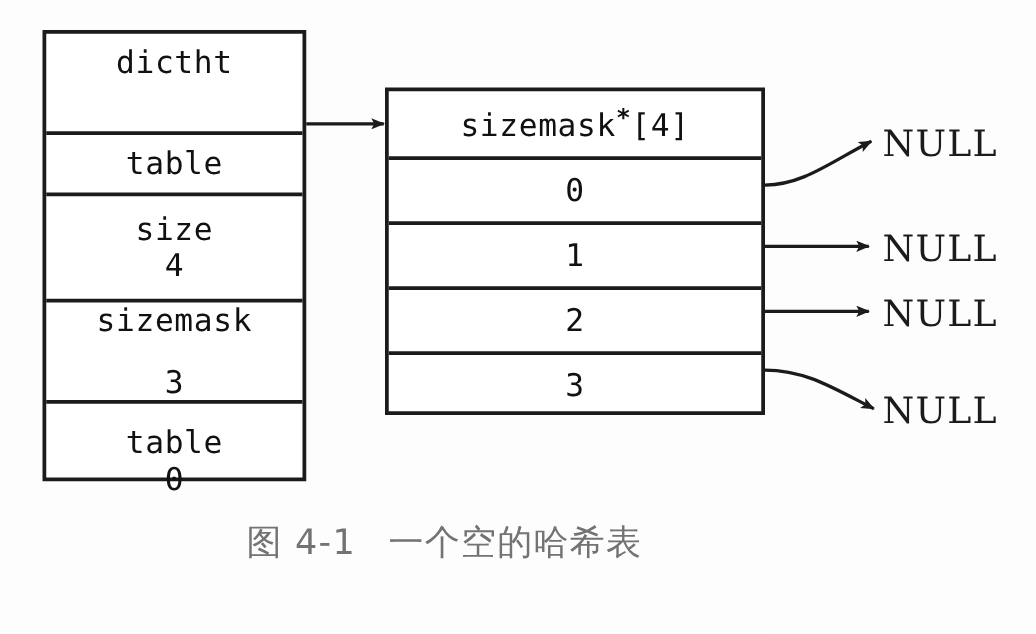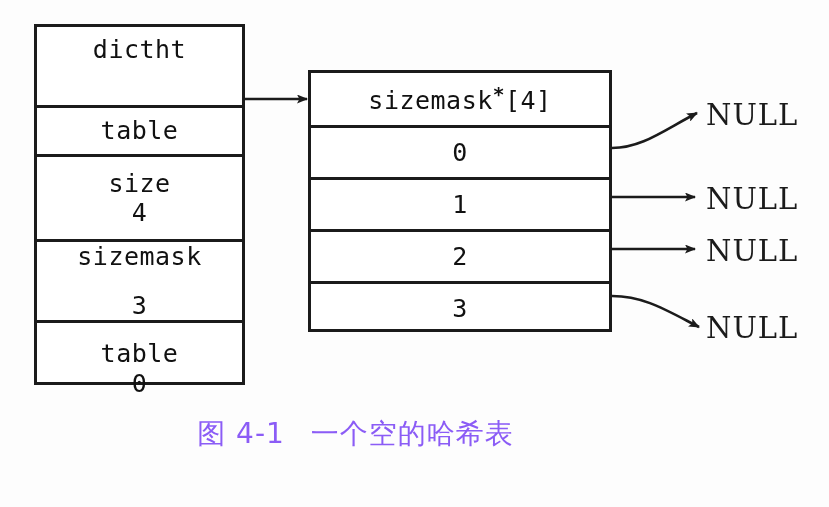--- a/index.html
+++ b/index.html
@@ -102,21 +102,21 @@
 
   
   #caption {
     position: absolute;
     left: 0;
     top: 415px;
     width: 711px;
     text-align: center;
     font-family: "DejaVu Sans", sans-serif;
     font-size: 28px;
-    color: #8b5cf6;
+    color: #737373;
     letter-spacing: 1px;
   }
   #caption .cap-num { margin-right: 26px; }
 </style>
 </head>
 <body>
 
 <div id="page">
 
   <div class="struct-box" id="dictht-box">

